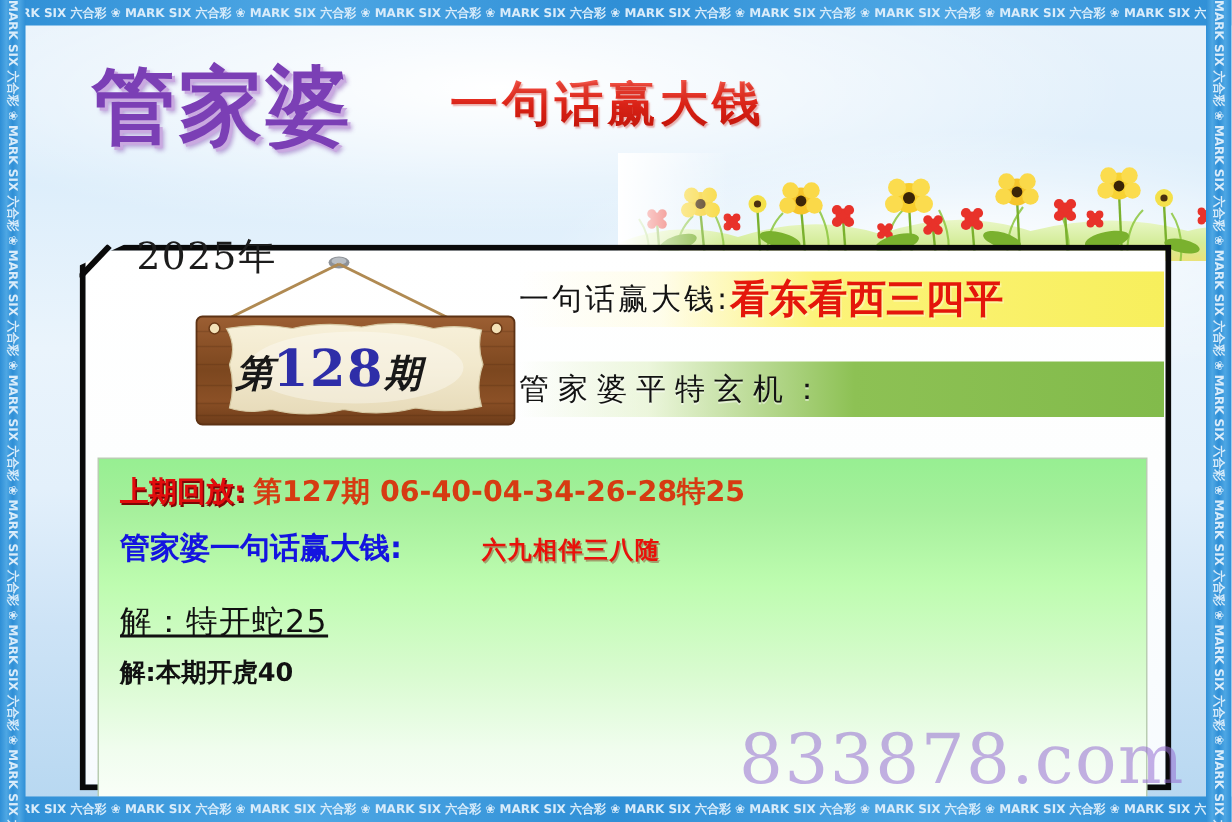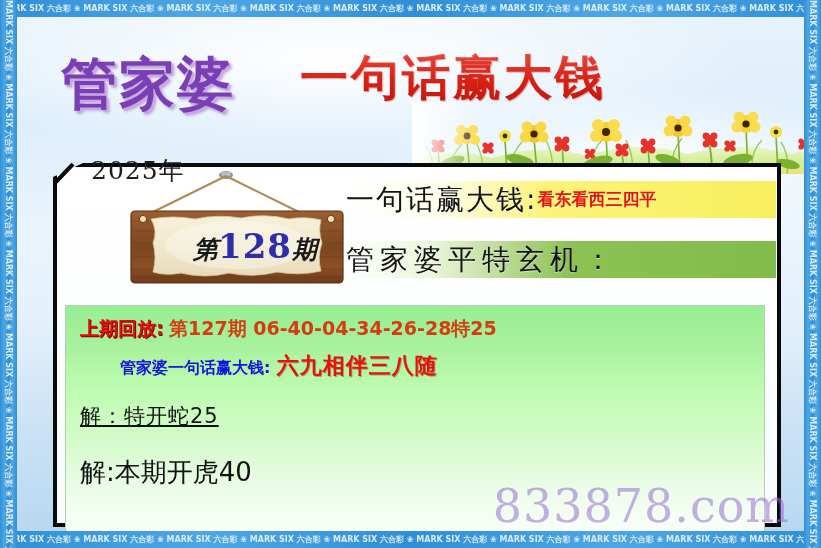--- a/index.html
+++ b/index.html
@@ -59,37 +59,37 @@
   
   #meadow {
     position:absolute;
     left:395px; top:85px; width:412px; height:72px;
     overflow:hidden;
   }
 
   
   #title-main {
     position:absolute;
-    left:44px; top:39px;
+    left:44px; top:27px;
     font-size:56px;
     font-weight:bold;
     color:#7b3fb5;
     letter-spacing:2px;
     font-family:"DejaVu Sans","Liberation Sans",sans-serif;
     text-shadow:
       2px 2px 0 #c9a9e0,
       3px 3px 3px rgba(120,60,170,.45);
     line-height:1;
     white-space:nowrap;
     text-align:right;
   }
   #title-sub {
     position:absolute;
     left:283px; top:36px;
-    font-size:48px;
+    font-size:32px;
     font-weight:bold;
     color:#e8342b;
     letter-spacing:3px;
     font-family:"DejaVu Serif","Liberation Serif",serif;
     text-shadow:1px 1px 1px rgba(200,40,30,.35);
     line-height:1;
     white-space:nowrap;
     background:linear-gradient(180deg,#f2564a 0%,#e01f13 55%,#c21208 100%);
     -webkit-background-clip:text;
     background-clip:text;
@@ -121,21 +121,21 @@
     white-space:nowrap;
   }
 
   
   #hanger { position:absolute; left:96px; top:152px; width:250px; height:140px; }
 
   #issue-text {
     position:absolute;
     left:140px; top:212px;
     width:160px;
-    text-align:right;
+    text-align:left;
     white-space:nowrap;
     font-size:30px;
     font-weight:bold;
     font-family:"DejaVu Serif","Liberation Serif",serif;
     line-height:1;
   }
   #issue-text .qi-pre, #issue-text .qi-post {
     color:#181818; font-size:25px; font-style:italic;
     font-family:"DejaVu Sans","Liberation Sans",sans-serif;
   }
@@ -157,27 +157,27 @@
     left:329px; top:164px; width:430px;
     background:linear-gradient(90deg, rgba(255,255,255,0) 0%, rgba(255,249,196,.35) 22%, #fcf37a 46%, #f7ef5c 100%);
   }
   #banner-green {
     left:329px; top:224px; width:430px;
     background:linear-gradient(90deg, rgba(255,255,255,0) 0%, rgba(214,236,178,.45) 20%, #8dc154 52%, #82bb4b 100%);
   }
   .banner .lbl {
     color:#131313;
     letter-spacing:2px;
-    font-size:28px;
+    font-size:20px;
     text-shadow:0 1px 0 rgba(255,255,255,.5);
   }
   .banner .val {
     color:#e4160b;
     font-weight:bold;
-    font-size:17px;
+    font-size:26px;
     letter-spacing:0px;
     text-shadow:1px 1px 0 rgba(255,255,255,.35);
   }
   #banner-green .lbl { letter-spacing:6px; }
 
   
   #content-box {
     position:absolute;
     left:48px; top:288px;
     width:700px; height:250px;
@@ -187,30 +187,30 @@
   }
   .row { white-space:nowrap; line-height:1; }
   #row1 { margin-top:4px; font-size:17px; }
   #row1 .k {
     color:#e20d0d; font-weight:bold; font-size:19px;
     text-shadow:1px 1px 0 #7d0606; letter-spacing:0px;
   }
   #row1 .v { color:#d63b12; font-weight:bold; font-size:19px; letter-spacing:0px; }
 
   #row2 { margin-top:17px; font-size:20px; }
-  #row2 .k { color:#1414e0; font-weight:bold; font-size:16px;margin-left:40px; }
-  #row2 .v { color:#e8120a; font-weight:bold; font-size:22px; letter-spacing:1px;
-             text-shadow:1px 1px 0 rgba(120,0,0,.35); }
+  #row2 .k { color:#1414e0; font-weight:bold; font-size:20px; }
+  #row2 .v { color:#e8120a; font-weight:bold; font-size:16px; letter-spacing:1px;
+             text-shadow:1px 1px 0 rgba(120,0,0,.35);margin-left:47px; }
 
   #row3 { margin-top:29px; font-size:21px; color:#111; letter-spacing:1px;text-decoration:underline; }
   #row4 { margin-top:17px; font-size:21px; }
   #row4 .k { color:#1414e0; font-weight:bold; letter-spacing:1px; }
   #row4 .v { color:#e8120a; font-weight:bold; letter-spacing:1px;
              text-shadow:1px 1px 0 rgba(120,0,0,.3); }
-  #row5 { margin-top:32px; font-size:26px; color:#111; }
+  #row5 { margin-top:16px; font-size:17px; color:#111;font-weight:bold; }
 
   
   #watermark {
     position:absolute;
     right:14px; bottom:2px;
     font-size:46px;
     font-family:"DejaVu Serif","Liberation Serif",serif;
     color:rgba(150,110,210,.55);
     letter-spacing:1px;
     white-space:nowrap;

